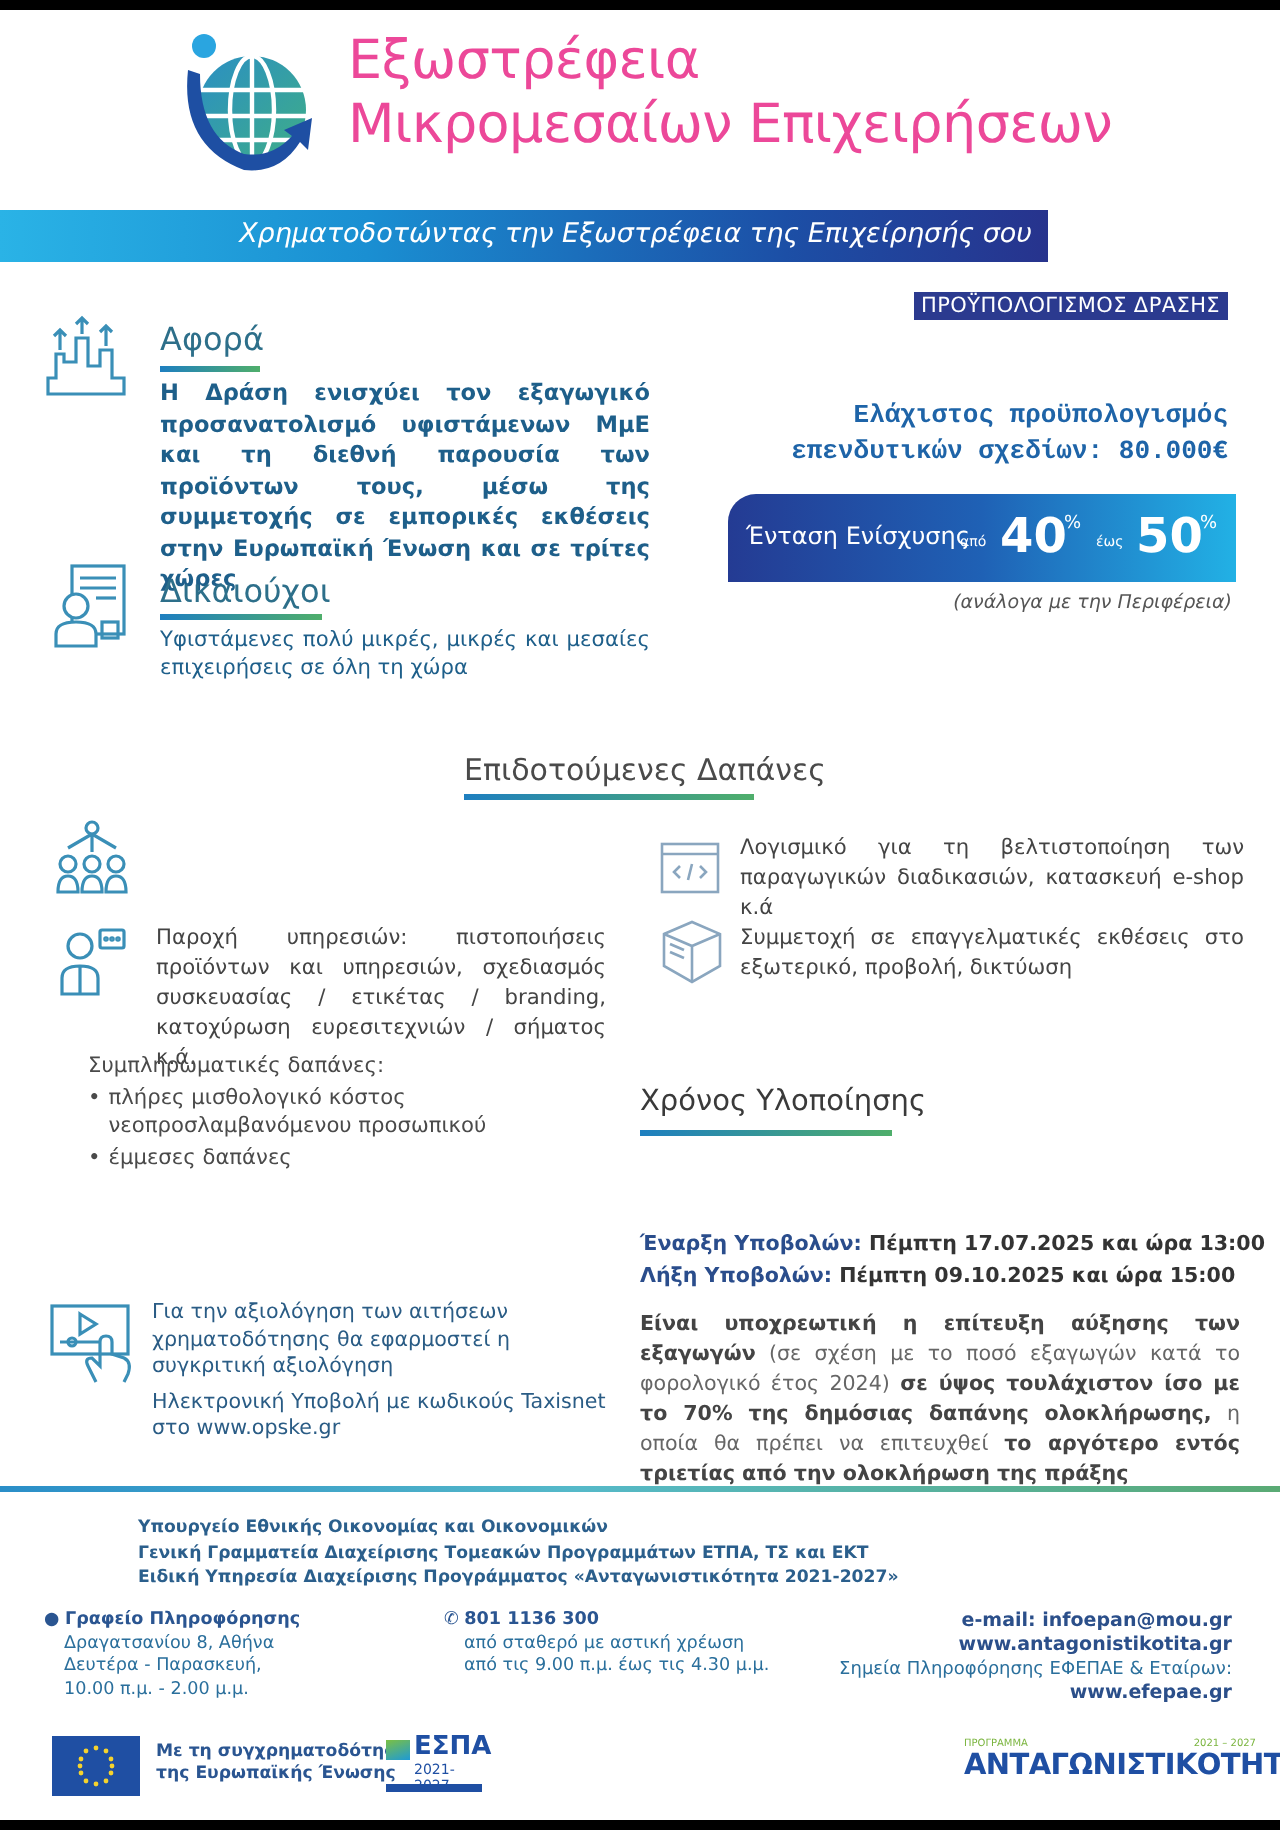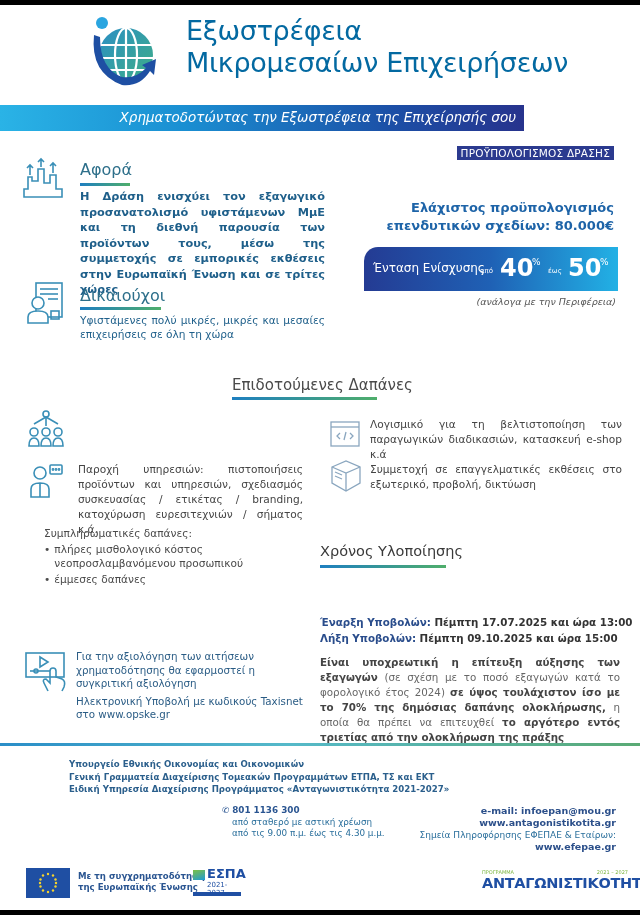--- a/index.html
+++ b/index.html
@@ -2,35 +2,35 @@
 <html><head>
 <meta charset="utf-8">
 <style>
   * { box-sizing: border-box; margin: 0; padding: 0; }
   html, body { width: 640px; height: 915px; background: #000; overflow: hidden; }
   body { font-family: "DejaVu Sans", sans-serif; }
   .page { position: absolute; left: 0; top: 5px; width: 640px; height: 905px; background: #fff; }
   .abs { position: absolute; }
 
   
-  .logo-title { left: 186px; top: 10px; color: #0369a1; font-size: 27px; line-height: 32px; font-family: "DejaVu Sans", sans-serif; letter-spacing: -0.3px; }
+  .logo-title { left: 174px; top: 10px; color: #ec4899; font-size: 27px; line-height: 32px; font-family: "DejaVu Sans", sans-serif; letter-spacing: -0.3px; }
   .banner { left: 0; top: 100px; width: 524px; height: 26px; background: linear-gradient(90deg, #2ab3e6 0%, #1a8fd2 35%, #1c4fa6 75%, #27338d 100%); }
   .banner-text { position: absolute; right: 8px; top: 4px; color: #fff; font-style: italic; font-size: 13.5px; white-space: nowrap; }
 
   
   .sec-h { color: #2d6f8a; font-size: 16px; }
   .grad-line { height: 3px; background: linear-gradient(90deg, #1e7fc0, #4fae6b); }
   .body-blue { color: #1e5f8a; font-size: 11.3px; line-height: 15.5px; font-weight: bold; text-align: justify; }
   .body-gray { color: #4a4a4a; font-size: 10.6px; line-height: 14px; }
   .icon-stroke { stroke: #3a8fb7; fill: none; stroke-width: 1.6; }
 
   
   .budget-tag { right: 26px; top: 141px; background: #2b3a8f; color: #fff; font-size: 10.5px; padding: 1px 4px; letter-spacing: 0.2px; }
   .budget-val { right: 26px; top: 158px; color: #21347f; font-size: 26px; font-weight: bold; }
-  .min-budget { right: 26px; top: 194px; color: #1e64a8; font-size: 13px; font-weight: bold; text-align: right; line-height: 18px; }
+  .min-budget { right: 26px; top: 194px; color: #1e64a8; font-size: 13px; font-weight: bold; text-align: right; line-height: 18px; font-family: Liberation Mono, monospace; }
   .intensity { left: 364px; top: 242px; width: 254px; height: 44px; border-top-left-radius: 14px;
      background: linear-gradient(90deg, #243b93 0%, #1f61b5 50%, #22b1e5 100%); color: #fff; }
   .intensity .lbl { position: absolute; left: 9px; top: 14px; font-size: 12px; }
   .intensity .small { font-size: 7px; position: absolute; top: 20px; }
   .intensity .big { font-size: 24px; font-weight: bold; position: absolute; top: 7px; }
   .intensity .pct { font-size: 9px; position: absolute; top: 10px; }
   .region { right: 24px; top: 291px; color: #555; font-style: italic; font-size: 9.5px; }
 
   
   .exp-title { left: 232px; top: 371px; color: #4a4a4a; font-size: 15px; }
@@ -198,20 +198,26 @@
     <div style="margin-top:4px"><span>Ηλεκτρονική Υποβολή με κωδικούς Taxisnet στο  www.opske.gr</span></div>
   </div>
 
   <div class="abs footer-line"></div>
   <div class="abs footer-org">
     <div>Υπουργείο Εθνικής Οικονομίας και Οικονομικών</div>
     <div>Γενική Γραμματεία Διαχείρισης Τομεακών Προγραμμάτων ΕΤΠΑ, ΤΣ και ΕΚΤ</div>
     <div>Ειδική Υπηρεσία Διαχείρισης Προγράμματος «Ανταγωνιστικότητα 2021-2027»</div>
   </div>
 
+  <div class="abs contact" style="left:22px;top:800px">
+    <div><span style="color:#2a5591">●</span> <b>Γραφείο Πληροφόρησης</b></div>
+    <div style="padding-left:10px">Δραγατσανίου 8, Αθήνα</div>
+    <div style="padding-left:10px">Δευτέρα - Παρασκευή,</div>
+    <div style="padding-left:10px">10.00 π.μ. - 2.00 μ.μ.</div>
+  </div>
 
   <div class="abs contact" style="left:222px;top:800px">
     <div><span style="color:#2a5591">✆</span> <b>801 1136 300</b></div>
     <div style="padding-left:10px">από σταθερό με αστική χρέωση</div>
     <div style="padding-left:10px">από τις 9.00 π.μ. έως τις 4.30 μ.μ.</div>
   </div>
 
   <div class="abs web">
     <div style="font-weight:bold">e-mail: infoepan@mou.gr</div>
     <div style="font-weight:bold">www.antagonistikotita.gr</div>

